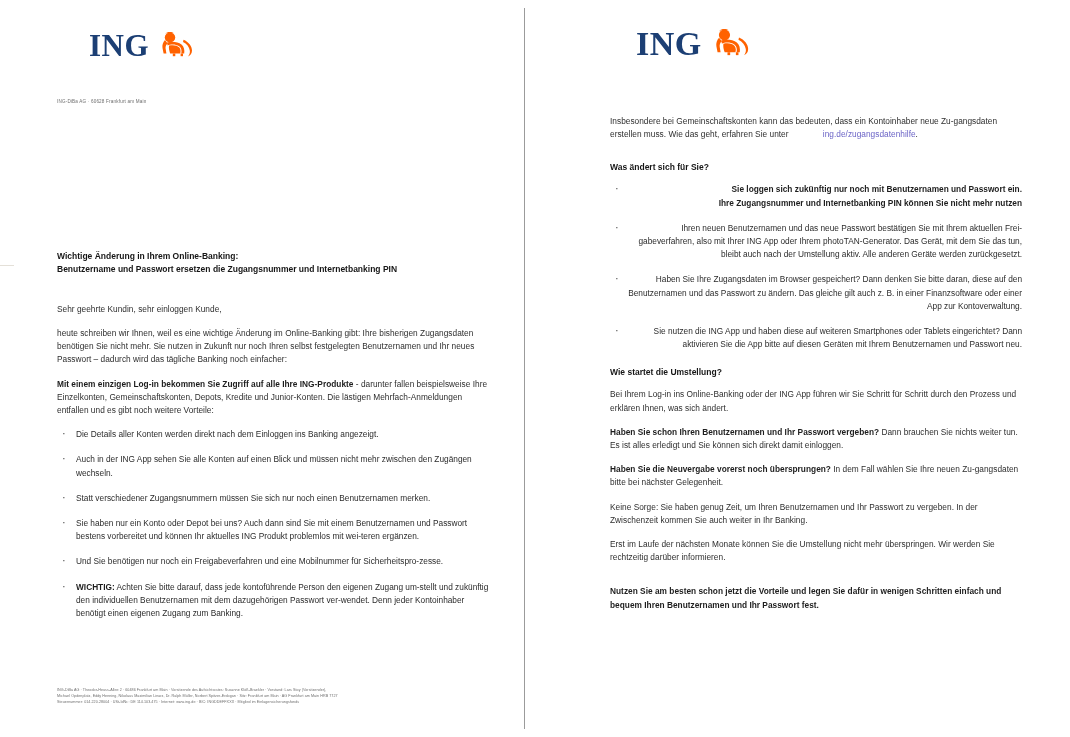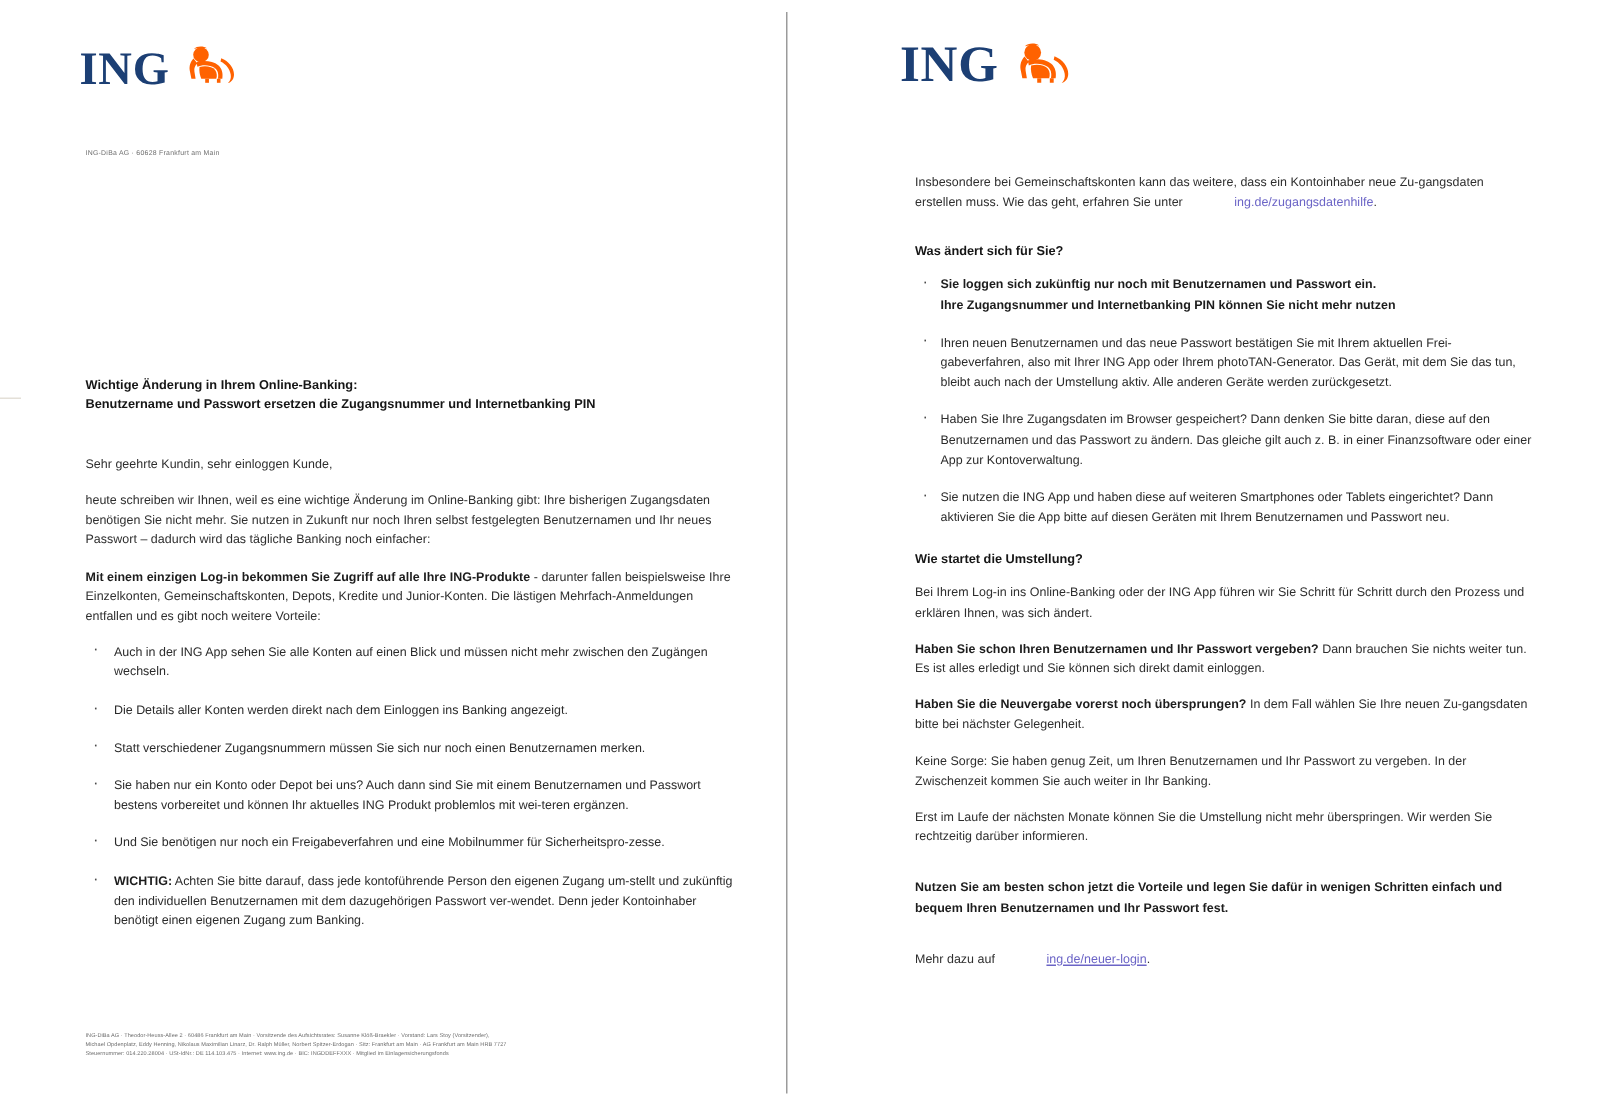--- a/index.html
+++ b/index.html
@@ -46,20 +46,21 @@
     height: 1px;
     background: #e4e0d8;
   }
 
   
   .logo {
     position: absolute;
     display: flex;
     align-items: center;
     gap: 7px;
+    margin-left: 36px;
   }
   .logo-left  { left: 53px; top: 30px; }
   .logo-right { left: 600px; top: 27px; }
   .logo-word {
     font-family: "Liberation Serif", serif;
     font-weight: bold;
     color: #1c3f74;
     letter-spacing: 0.5px;
     line-height: 1;
   }
@@ -124,21 +125,21 @@
   ul.bullets li:last-child { margin-bottom: 0; }
   ul.bullets li::before {
     content: "\00B7";
     position: absolute;
     left: 5px;
     top: -1px;
     font-size: 11px;
     line-height: 13.2px;
     color: #4a4a4a;
   }
-  ul.bullets.wide li { padding-left: 17px; }
+  ul.bullets.wide li { padding-left: 17px; text-align: right; }
 
   a.link {
     color: #6b64c6;
     text-decoration: none;
     padding-left: 32px;
   }
   a.link.underline { text-decoration: underline; }
 
   .footer {
     position: absolute;
@@ -196,22 +197,22 @@
 
       <p>heute schreiben wir Ihnen, weil es eine wichtige Änderung im Online-Banking gibt: Ihre bisherigen Zugangsdaten benötigen Sie nicht mehr. Sie nutzen in Zukunft nur noch Ihren selbst festgelegten Benutzernamen und Ihr neues Passwort – dadurch wird das tägliche Banking noch einfacher:</p>
 
       <div class="gap-s"></div>
 
       <p><span class="bold">Mit einem einzigen Log-in bekommen Sie Zugriff auf alle Ihre ING-Produkte</span><span> - darunter fallen beispielsweise Ihre Einzelkonten, Gemeinschaftskonten, Depots, Kredite und Junior-Konten. Die lästigen Mehrfach-Anmeldungen entfallen und es gibt noch weitere Vorteile:</span></p>
 
       <div class="gap-s"></div>
 
       <ul class="bullets">
+        <li>Die Details aller Konten werden direkt nach dem Einloggen ins Banking angezeigt.</li>
         <li>Auch in der ING App sehen Sie alle Konten auf einen Blick und müssen nicht mehr zwischen den Zugängen wechseln.</li>
-        <li>Die Details aller Konten werden direkt nach dem Einloggen ins Banking angezeigt.</li>
         <li>Statt verschiedener Zugangsnummern müssen Sie sich nur noch einen Benutzernamen merken.</li>
         <li>Sie haben nur ein Konto oder Depot bei uns? Auch dann sind Sie mit einem Benutzernamen und Passwort bestens vorbereitet und können Ihr aktuelles ING Produkt problemlos mit wei-teren ergänzen.</li>
         <li>Und Sie benötigen nur noch ein Freigabeverfahren und eine Mobilnummer für Sicherheitspro-zesse.</li>
         <li><span class="bold">WICHTIG:</span><span> Achten Sie bitte darauf, dass jede kontoführende Person den eigenen Zugang um-stellt und zukünftig den individuellen Benutzernamen mit dem dazugehörigen Passwort ver-wendet. Denn jeder Kontoinhaber benötigt einen eigenen Zugang zum Banking.</span></li>
       </ul>
 
     </div>
 
     <div class="footer">
       <div>ING-DiBa AG · Theodor-Heuss-Allee 2 · 60486 Frankfurt am Main · Vorsitzende des Aufsichtsrates: Susanne Klöß-Braekler · Vorstand: Lars Stoy (Vorsitzender),</div>
@@ -236,21 +237,21 @@
             <path d="M24.6 22.5 L27 22.5 L27 25.2 L24.6 25.2 Z"></path>
             <path d="M9.2 2.6 C11 0.6 15.6 0.4 18 2.2 C16.2 2 12 2 9.2 2.6 Z"></path>
             <path d="M27.5 8.8 C32.5 10.8 36 15.2 36 19.6 C36 22.6 34.4 24.6 32 25.4 C33.6 23.8 34.2 21.8 33.8 19.6 C33.2 16 30.8 12.8 27 11 Z"></path>
           </g>
         </svg>
       </span>
     </div>
 
     <div class="body-right" style="left:86px; top:115px;">
 
-      <p><span>Insbesondere bei Gemeinschaftskonten kann das weitere, dass ein Kontoinhaber neue Zu-gangsdaten erstellen muss. Wie das geht, erfahren Sie unter </span><a class="link" href="#">ing.de/zugangsdatenhilfe</a><span>.</span></p>
+      <p><span>Insbesondere bei Gemeinschaftskonten kann das bedeuten, dass ein Kontoinhaber neue Zu-gangsdaten erstellen muss. Wie das geht, erfahren Sie unter </span><a class="link" href="#">ing.de/zugangsdatenhilfe</a><span>.</span></p>
 
       <div class="gap-l"></div>
 
       <div class="sub">Was ändert sich für Sie?</div>
 
       <div class="gap-s"></div>
 
       <ul class="bullets wide">
         <li>
           <span class="bold">Sie loggen sich zukünftig nur noch mit Benutzernamen und Passwort ein.</span><br>
@@ -284,21 +285,20 @@
       <div class="gap-s"></div>
 
       <p>Erst im Laufe der nächsten Monate können Sie die Umstellung nicht mehr überspringen. Wir werden Sie rechtzeitig darüber informieren.</p>
 
       <div class="gap-l"></div>
 
       <p class="bold">Nutzen Sie am besten schon jetzt die Vorteile und legen Sie dafür in wenigen Schritten einfach und bequem Ihren Benutzernamen und Ihr Passwort fest.</p>
 
       <div class="gap-l"></div>
 
-      <p><span>Mehr dazu auf </span><a class="link underline" href="#">ing.de/neuer-login</a><span>.</span></p>
 
     </div>
 
   </div>
 
   <div class="divider"></div>
 
 </div>
 
 </body></html>

